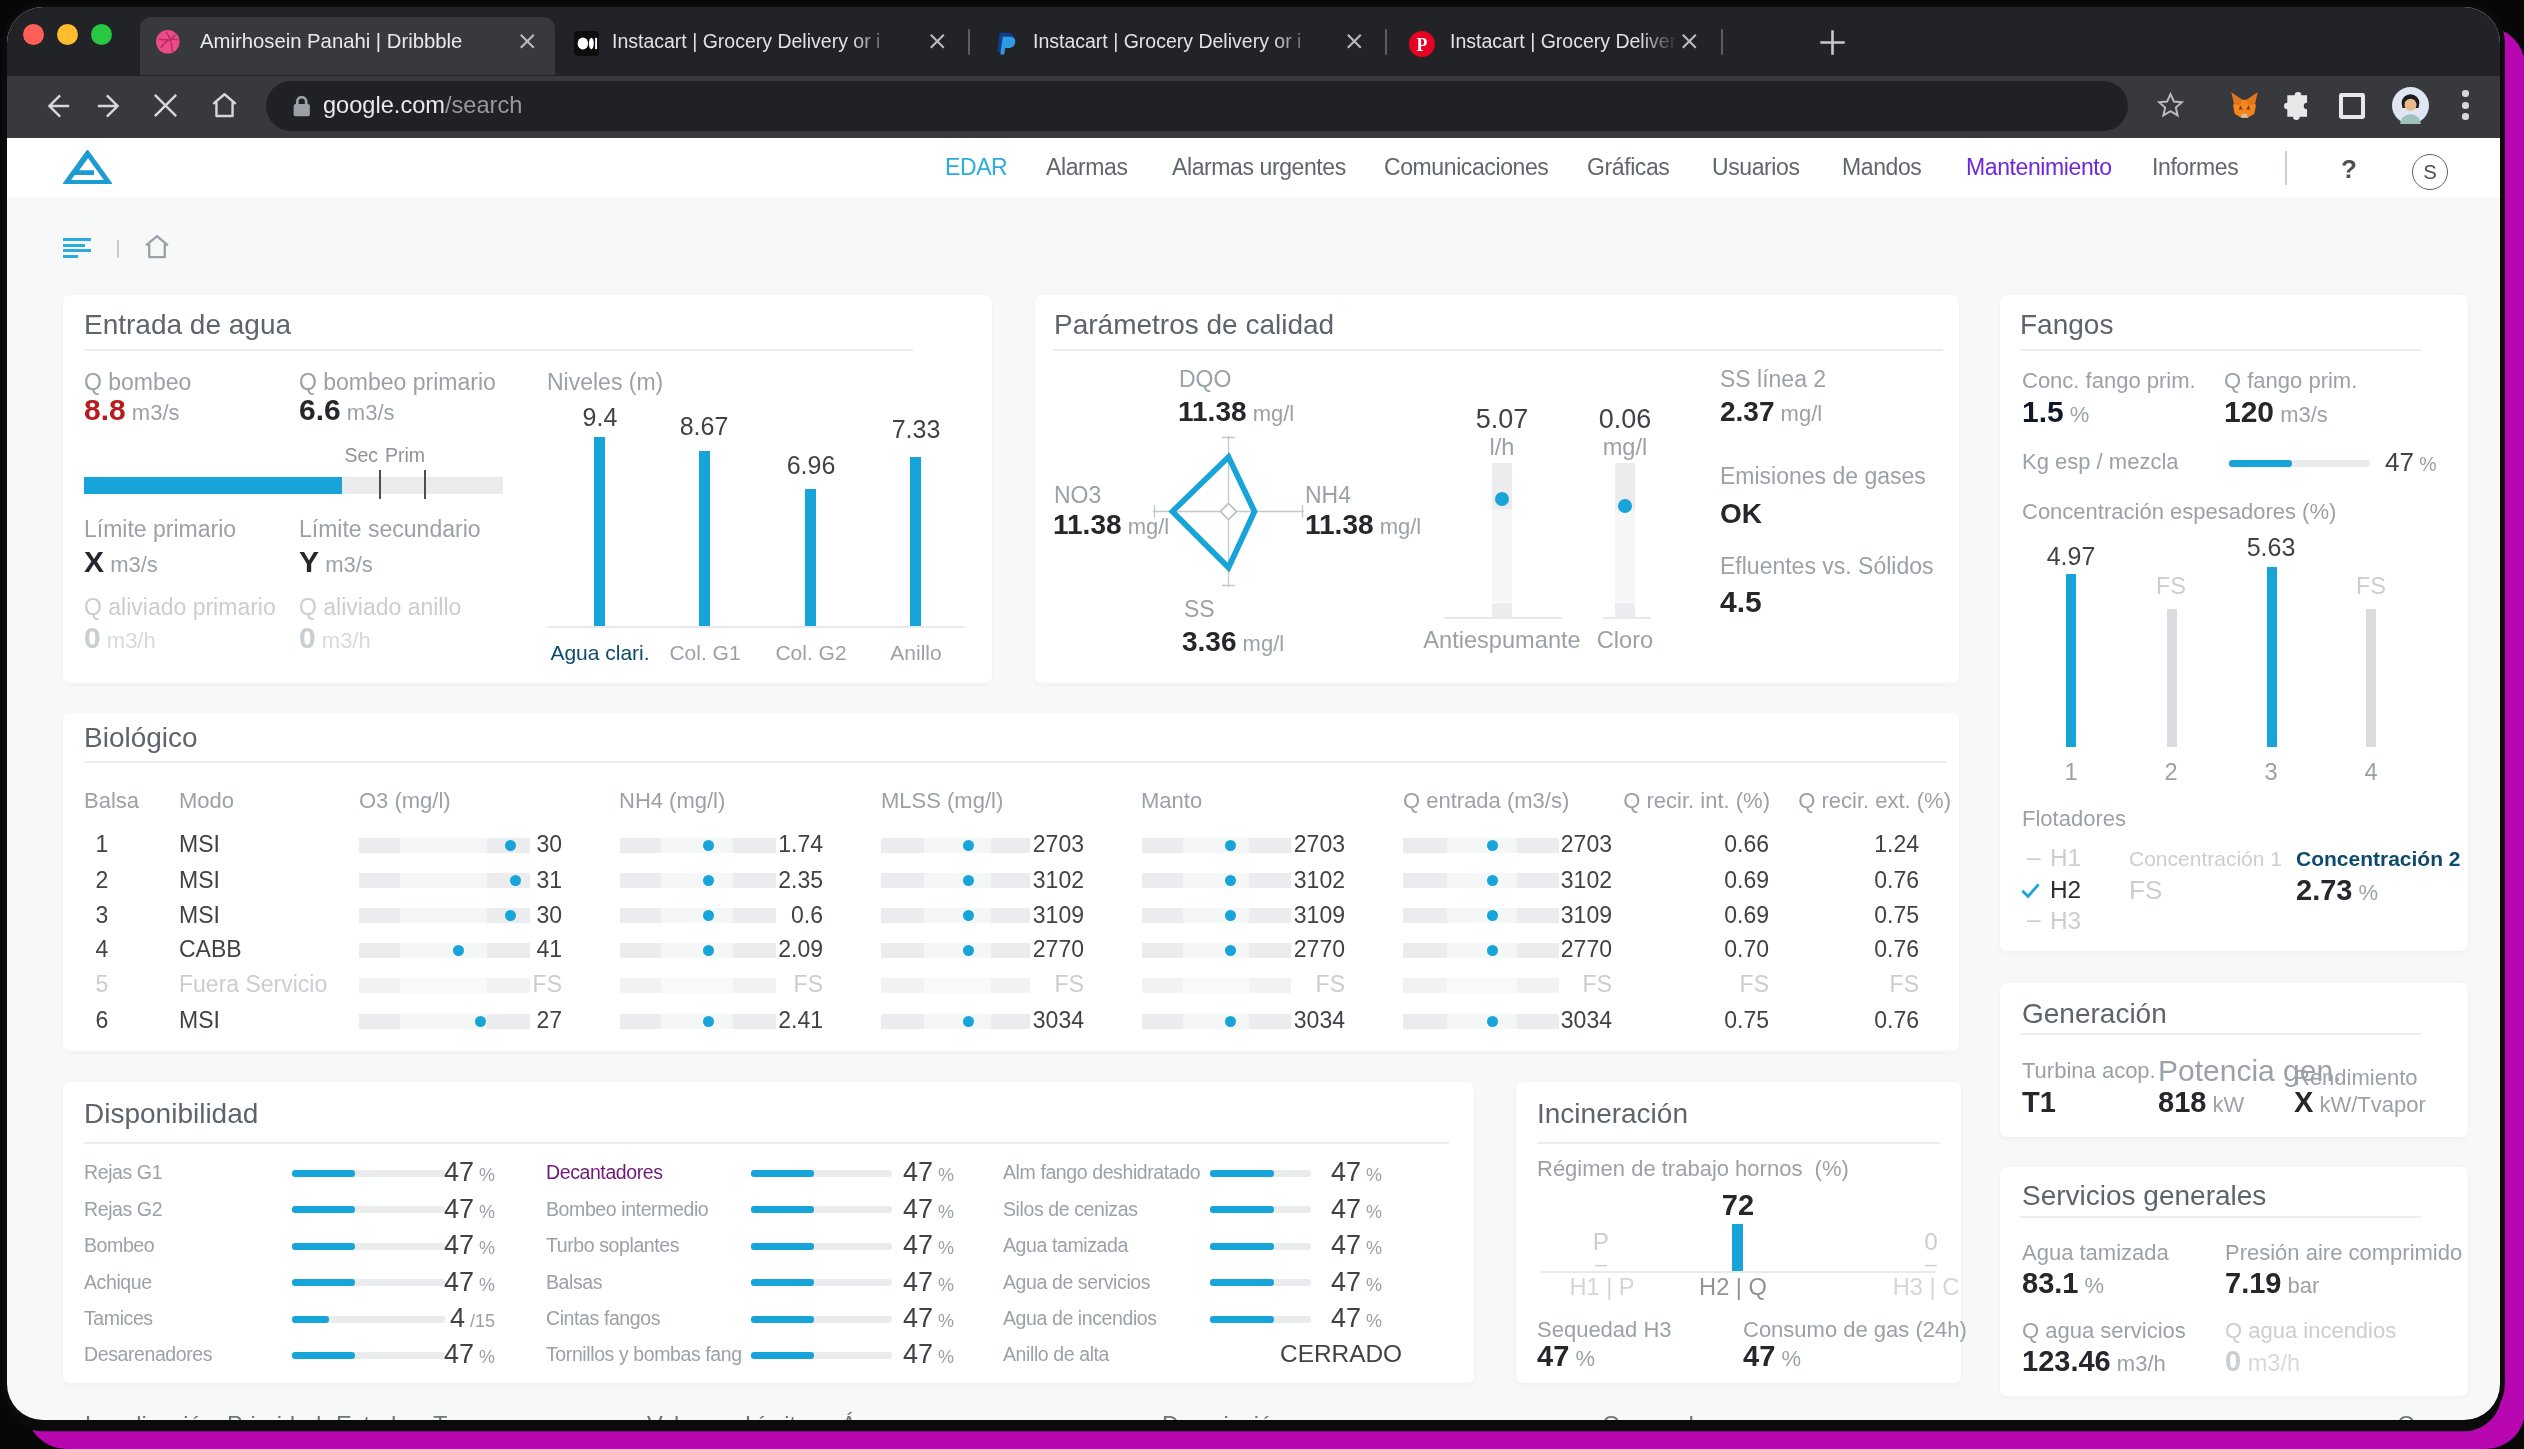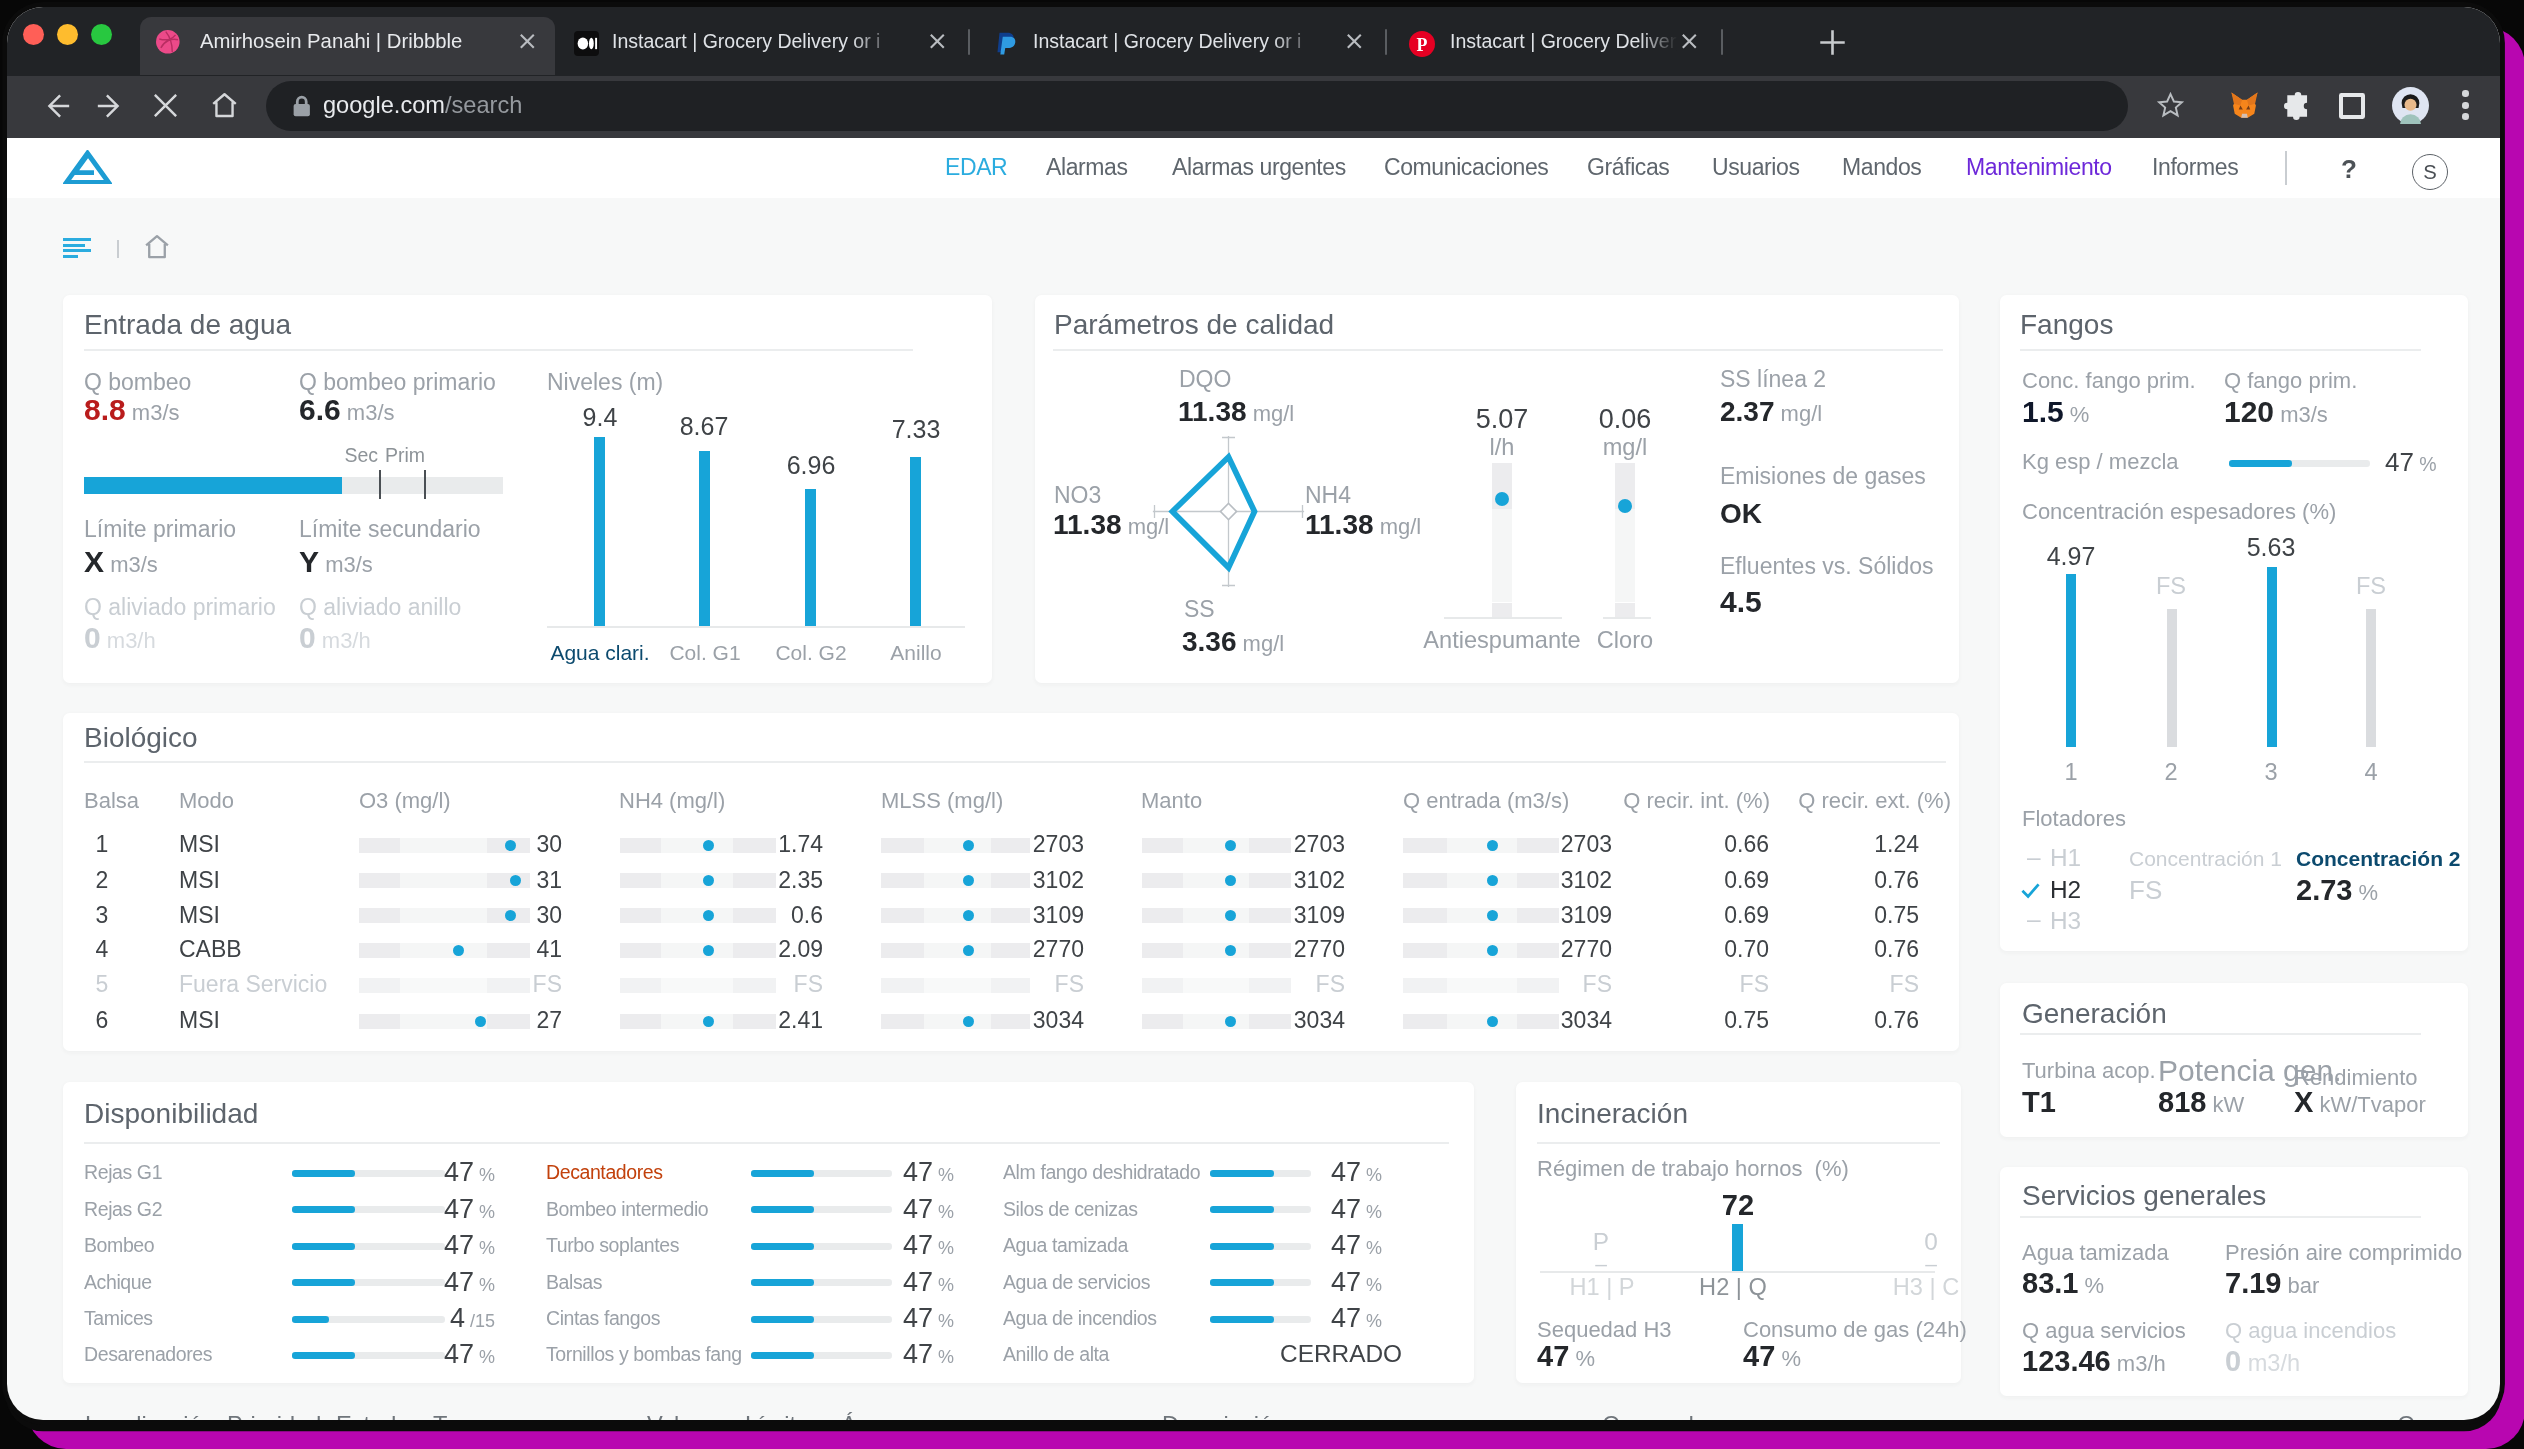--- a/index.html
+++ b/index.html
@@ -488,21 +488,21 @@
 <div class="t" style="left:1769px;top:1021px;font-size:23px;color:#3f4347;font-weight:400;transform:translate(-100%,-52%);">0.75</div>
 <div class="t" style="left:1919px;top:1021px;font-size:23px;color:#3f4347;font-weight:400;transform:translate(-100%,-52%);">0.76</div>
 <div class="a card" style="left:63px;top:1082px;width:1411px;height:301px;"></div>
 <div class="t" style="left:84px;top:1115px;font-size:28px;color:#5d646c;font-weight:400;transform:translateY(-52%);">Disponibilidad</div>
 <div class="a" style="left:84px;top:1142px;width:1365px;height:1.6px;background:#ebedee;"></div>
 <div class="t" style="left:84px;top:1173px;font-size:19.5px;color:#9ba1a8;font-weight:400;transform:translateY(-52%);letter-spacing:-0.4px;">Rejas G1</div>
 <div class="bar8" style="left:292px;top:1170px;width:153px">
         <i style="width:63px"></i>
       </div>
 <div class="t" style="left:444px;top:1173px;transform:translateY(-52%)"><span style="font-size:27px;color:#3f4347">47</span><span style="font-size:18px;color:#9ba1a8"> %</span></div>
-<div class="t" style="left:546px;top:1173px;font-size:19.5px;color:#c2410c;font-weight:400;transform:translateY(-52%);letter-spacing:-0.4px;">Decantadores</div>
+<div class="t" style="left:546px;top:1173px;font-size:19.5px;color:#701a75;font-weight:400;transform:translateY(-52%);letter-spacing:-0.4px;">Decantadores</div>
 <div class="bar8" style="left:751px;top:1170px;width:141px">
         <i style="width:63px"></i>
       </div>
 <div class="t" style="left:903px;top:1173px;transform:translateY(-52%)"><span style="font-size:27px;color:#3f4347">47</span><span style="font-size:18px;color:#9ba1a8"> %</span></div>
 <div class="t" style="left:1003px;top:1173px;font-size:19.5px;color:#9ba1a8;font-weight:400;transform:translateY(-52%);letter-spacing:-0.4px;">Alm fango deshidratado</div>
 <div class="bar8" style="left:1210px;top:1170px;width:101px">
         <i style="width:64px"></i>
       </div>
 <div class="t" style="left:1331px;top:1173px;transform:translateY(-52%)"><span style="font-size:27px;color:#3f4347">47</span><span style="font-size:18px;color:#9ba1a8"> %</span></div>
 <div class="t" style="left:84px;top:1210px;font-size:19.5px;color:#9ba1a8;font-weight:400;transform:translateY(-52%);letter-spacing:-0.4px;">Rejas G2</div>

